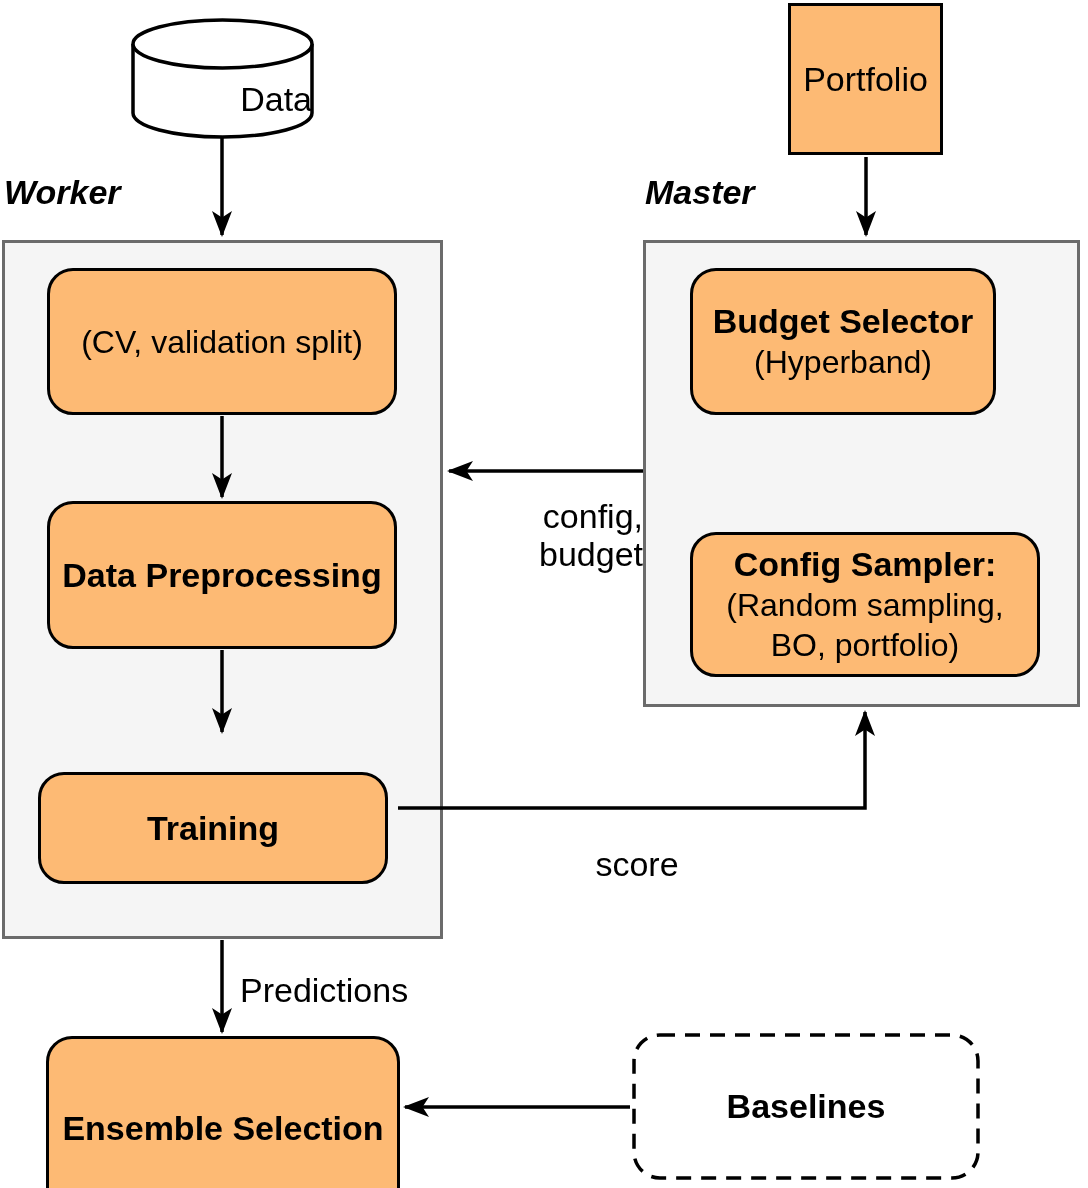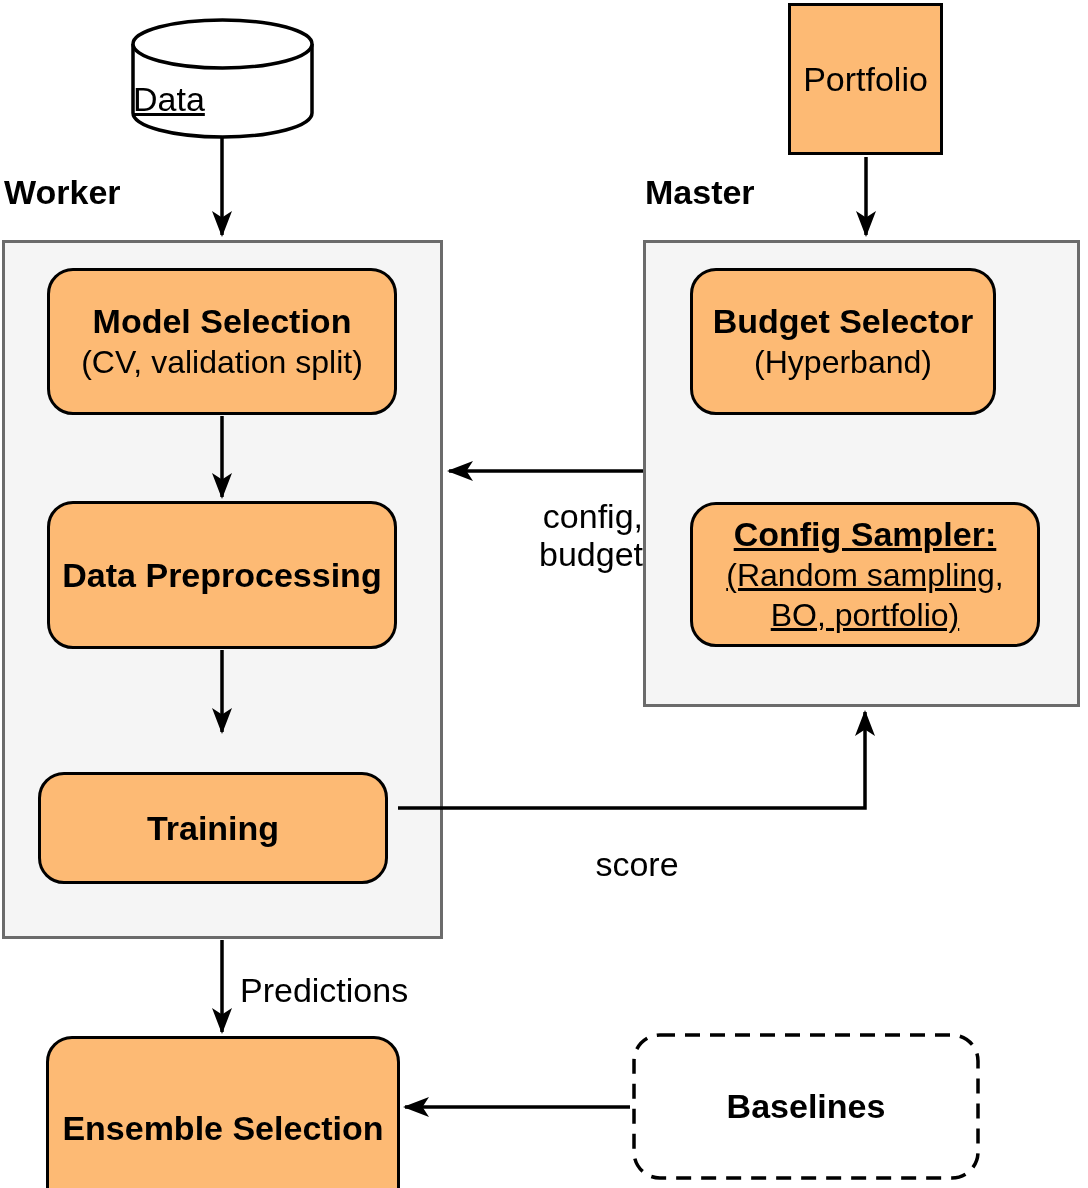--- a/index.html
+++ b/index.html
@@ -46,51 +46,52 @@
     text-align: center;
     z-index: 3;
   }
   .node.square { border-radius: 0; }
   .node.ghost  { background: transparent; border: none; }
 
   .node-model-selection    { left: 47px;  top: 268px;  width: 350px; height: 147px; }
   .node-data-preprocessing { left: 47px;  top: 501px;  width: 350px; height: 148px; }
   .node-training           { left: 38px;  top: 736px;  width: 350px; height: 112px; margin-top: 36px; }
   .node-budget-selector    { left: 690px; top: 268px;  width: 306px; height: 147px; }
-  .node-config-sampler     { left: 690px; top: 502px;  width: 350px; height: 145px; text-decoration: underline; }
+  .node-config-sampler     { left: 690px; top: 532px;  width: 350px; height: 145px; }
   .node-ensemble           { left: 46px;  top: 1036px; width: 354px; height: 184px; }
   .node-portfolio          { left: 788px; top: 3px;    width: 155px; height: 152px; }
   .node-baselines-label    { left: 632px; top: 1033px; width: 348px; height: 147px; }
 
   .node-title { font-weight: bold; font-size: 34px; line-height: 41px; }
   .node-sub   { font-size: 32px;  line-height: 40px; }
   .plain-label{ font-size: 34px;  line-height: 40px; font-weight: normal; }
 
   .section-label {
     position: absolute;
     font-weight: bold;
     font-size: 34px;
     line-height: 40px;
     z-index: 3;
     white-space: nowrap;
+    font-style: italic;
   }
   .worker-label { left: 4px;   top: 172px; }
   .master-label { left: 645px; top: 172px; }
 
   .edge-label {
     position: absolute;
     font-size: 34px;
     line-height: 38px;
     z-index: 3;
     white-space: nowrap;
   }
   .config-budget-label { left: 443px; top: 497px; width: 200px; text-align: right; }
   .score-label         { left: 557px; top: 845px; width: 160px; text-align: center; }
   .predictions-label   { left: 240px; top: 971px; }
-  .data-label          { left: 133px; top: 80px;  width: 179px; text-align: left; text-decoration: underline; }
+  .data-label          { left: 133px; top: 80px;  width: 179px; text-align: right; }
 </style>
 </head>
 <body>
 
 <div class="canvas">
 
   <div class="container worker"></div>
   <div class="container master"></div>
 
   <svg class="overlay" width="1088" height="1188" viewBox="0 0 1088 1188">
@@ -119,21 +120,20 @@
   <div class="section-label worker-label">Worker</div>
   <div class="section-label master-label">Master</div>
 
   <div class="edge-label data-label">Data</div>
 
   <div class="node square node-portfolio">
     <div class="plain-label">Portfolio</div>
   </div>
 
   <div class="node node-model-selection">
-    <div class="node-title">Model Selection</div>
     <div class="node-sub">(CV, validation split)</div>
   </div>
 
   <div class="node node-data-preprocessing">
     <div class="node-title">Data Preprocessing</div>
   </div>
 
   <div class="node node-training">
     <div class="node-title">Training</div>
   </div>

